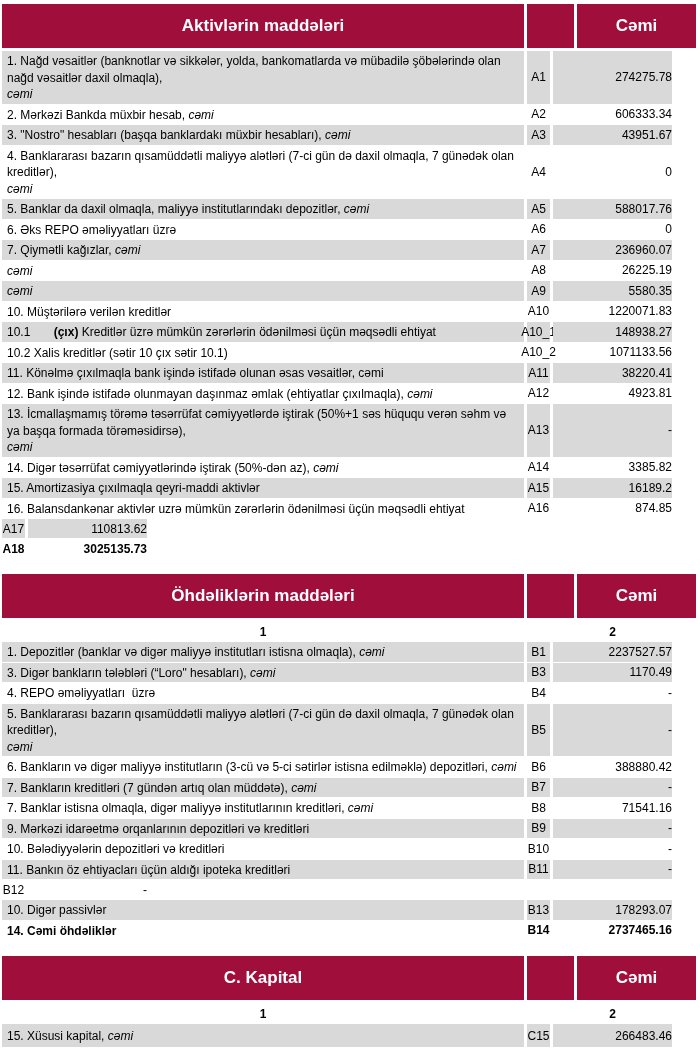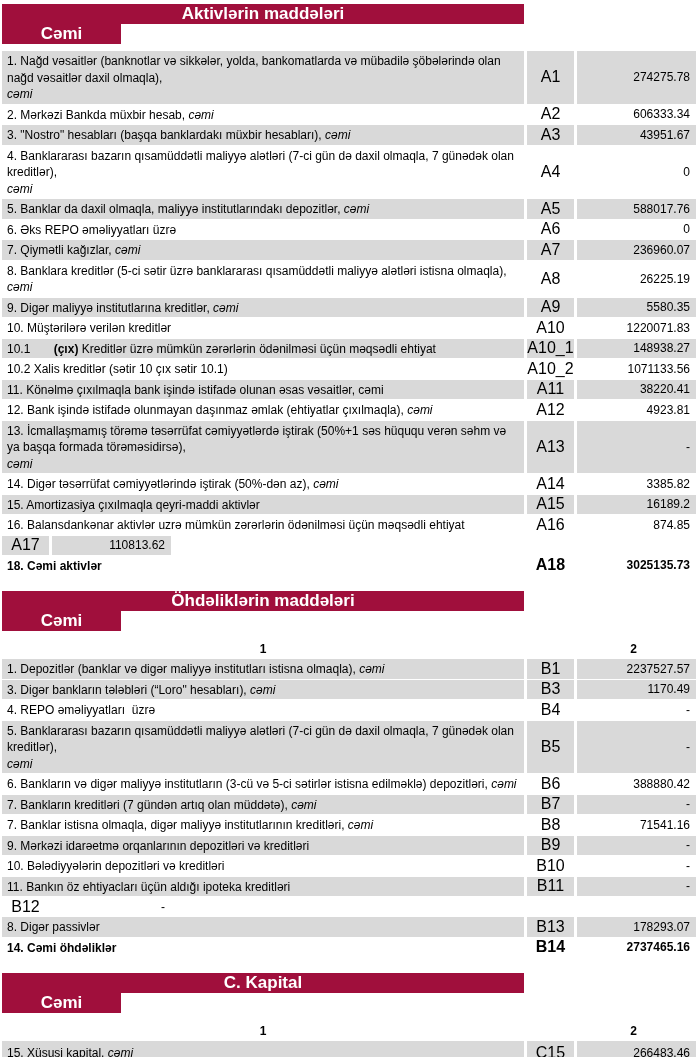--- a/index.html
+++ b/index.html
@@ -9,30 +9,30 @@
     overflow:hidden;
   }
   .page{padding:4px 1px 0 2px;}
   .section{margin-bottom:15px;}
   
   .row{display:flex;align-items:stretch;border-bottom:1px solid #fff;}
   .cell{box-sizing:border-box;}
   .c-label{width:525px;border-right:3px solid #fff;padding:2px 5px 1px 5px;
            font-size:12px;line-height:16.5px;display:flex;align-items:center;flex-wrap:wrap;align-content:center;}
   .c-label span{white-space:pre-wrap;}
-  .c-code{width:50px;border-right:3px solid #fff;display:flex;align-items:center;justify-content:center;
-          font-size:16px;}
+  .c-code{width:26px;border-right:3px solid #fff;display:flex;align-items:center;justify-content:center;
+          font-size:12px;}
   .c-value{width:119px;display:flex;align-items:center;justify-content:flex-end;
-           padding-right:6px;font-size:12px;}
+           padding-right:0;font-size:12px;}
   .row.shaded .cell{background:#D9D9D9;}
   .row.total{font-weight:bold;}
   .row{min-height:19px;}
   .sec-capital .row.body-row{min-height:23px;}
   
-  .sec-header{display:flex;height:44px;border-bottom:3px solid #fff;flex-direction:column;}
+  .sec-header{display:flex;height:44px;border-bottom:3px solid #fff;}
   .h-cell{box-sizing:border-box;background:#A00F3C;color:#fff;font-weight:bold;font-size:17px;
           display:flex;align-items:center;justify-content:center;}
   .h-label{width:525px;border-right:3px solid #fff;}
   .h-code{width:50px;border-right:3px solid #fff;}
   .h-value{width:119px;}
   
   .num-row{display:flex;min-height:21px;font-weight:bold;font-size:13px;}
   .num-row .c-label,.num-row .c-value{justify-content:center;align-items:center;display:flex;}
   .num-row .cell{border-right-color:transparent;background:#fff;}
 </style>
@@ -98,29 +98,27 @@
         <div class="row body-row shaded">
           <div class="cell c-label">
             <span>7. Qiymətli kağızlar, </span>
             <span style="font-style: italic;">cəmi</span>
           </div>
           <div class="cell c-code">A7</div>
           <div class="cell c-value">236960.07</div>
         </div>
         <div class="row body-row">
           <div class="cell c-label">
-            <span>8. Banklara kreditlər (5-ci sətir üzrə banklararası qısamüddətli maliyyə alətləri istisna olmaqla), </span>
             <span style="font-style: italic;">cəmi</span>
           </div>
           <div class="cell c-code">A8</div>
           <div class="cell c-value">26225.19</div>
         </div>
         <div class="row body-row shaded">
           <div class="cell c-label">
-            <span>9. Digər maliyyə institutlarına kreditlər, </span>
             <span style="font-style: italic;">cəmi</span>
           </div>
           <div class="cell c-code">A9</div>
           <div class="cell c-value">5580.35</div>
         </div>
         <div class="row body-row">
           <div class="cell c-label">
             <span>10. Müştərilərə verilən kreditlər</span>
           </div>
           <div class="cell c-code">A10</div>
@@ -185,23 +183,20 @@
             <span>16. Balansdankənar aktivlər uzrə mümkün zərərlərin ödənilməsi üçün məqsədli ehtiyat</span>
           </div>
           <div class="cell c-code">A16</div>
           <div class="cell c-value">874.85</div>
         </div>
         <div class="row body-row shaded">
           <div class="cell c-code">A17</div>
           <div class="cell c-value">110813.62</div>
         </div>
         <div class="row body-row total">
-          <div class="cell c-label">
-            <span>18. Cəmi aktivlər</span>
-          </div>
           <div class="cell c-code">A18</div>
           <div class="cell c-value">3025135.73</div>
         </div>
       </div>
   </div>
 
   <div class="section sec-liabilities">
     <div class="sec-header">
       <div class="h-cell h-label">Öhdəliklərin maddələri</div>
       <div class="h-cell h-code"></div>
@@ -288,21 +283,21 @@
           </div>
           <div class="cell c-code">B11</div>
           <div class="cell c-value">-</div>
         </div>
         <div class="row body-row">
           <div class="cell c-code">B12</div>
           <div class="cell c-value">-</div>
         </div>
         <div class="row body-row shaded">
           <div class="cell c-label">
-            <span>8. Digər passivlər</span>
+            <span>10. Digər passivlər</span>
           </div>
           <div class="cell c-code">B13</div>
           <div class="cell c-value">178293.07</div>
         </div>
         <div class="row body-row total">
           <div class="cell c-label">
             <span>14. Cəmi öhdəliklər</span>
           </div>
           <div class="cell c-code">B14</div>
           <div class="cell c-value">2737465.16</div>

